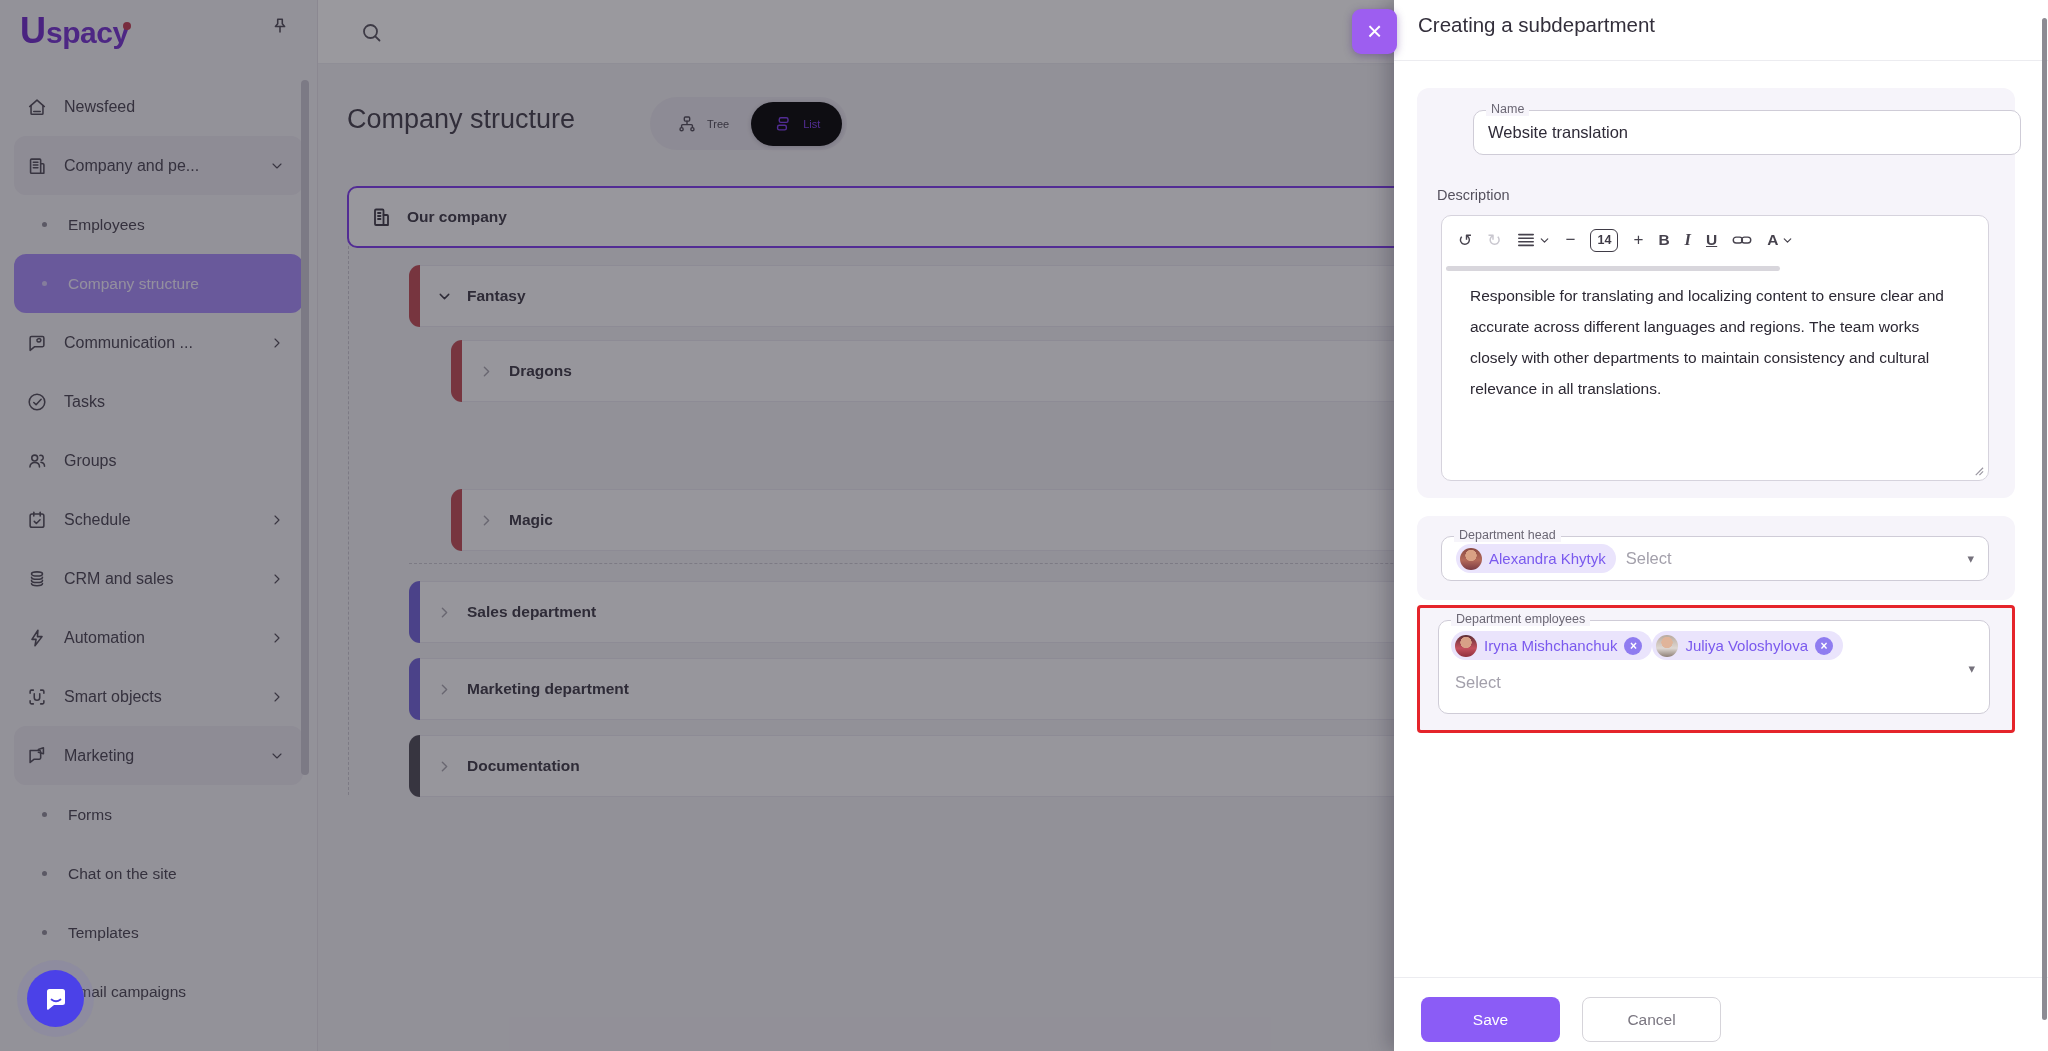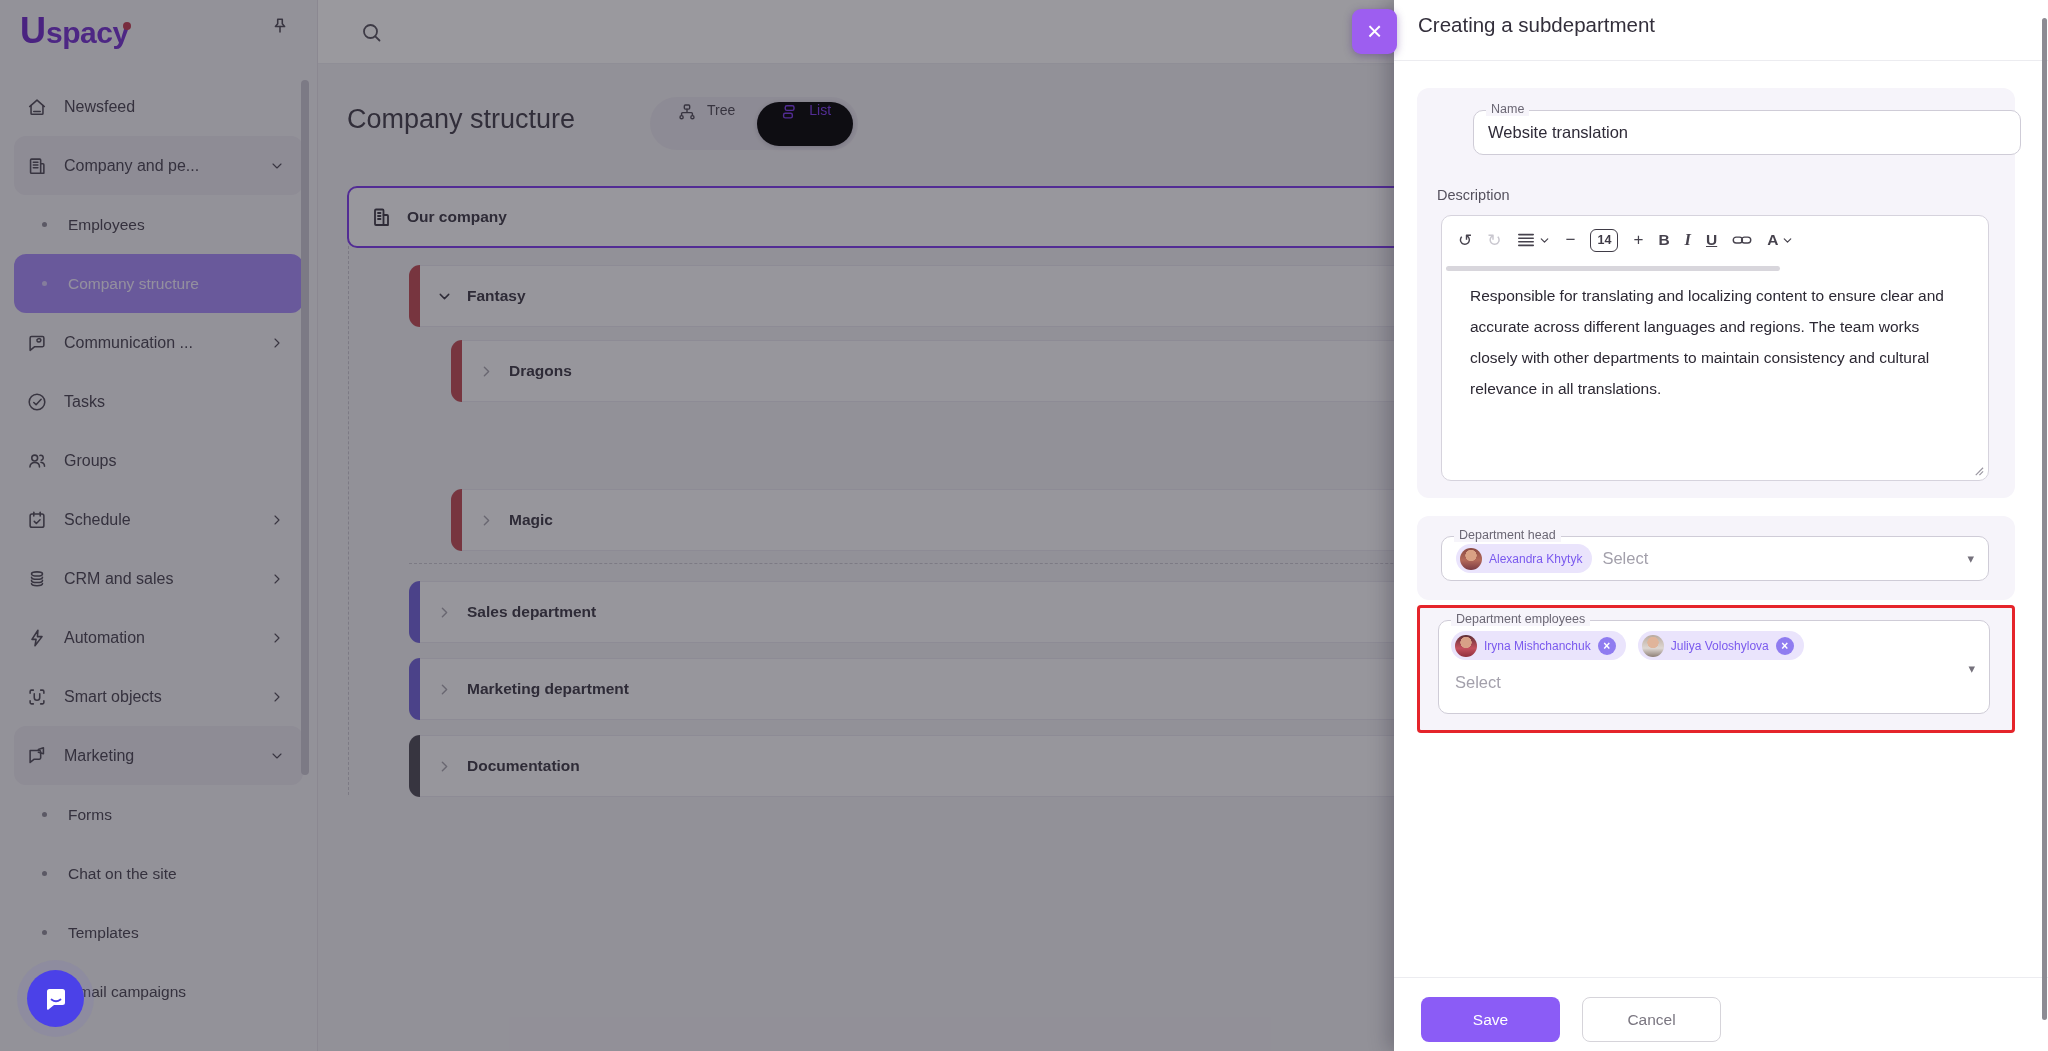--- a/index.html
+++ b/index.html
@@ -26,21 +26,21 @@
   .side-item.sel .lbl{color:#f3eeff;font-weight:500;}
   .side-item.sel .dot{background:#d9cdfb;}
   #side-scrollbar{position:absolute;left:301px;top:80px;width:8px;height:695px;border-radius:4px;background:#c9c6d2;}
 
   
   #main{position:absolute;left:318px;top:0;right:0;bottom:0;background:#f1f0f4;}
   #topbar{position:absolute;left:0;top:0;right:0;height:63px;background:#ffffff;border-bottom:1px solid #ececf0;}
   #search-ic{position:absolute;left:42px;top:21px;}
   #page-title{position:absolute;left:29px;top:104px;font-size:27px;font-weight:500;color:#413d49;}
   #view-toggle{position:absolute;left:332px;top:97px;height:53px;background:#e8e6ee;border-radius:27px;display:flex;align-items:center;padding:0 5px;}
-  .toggle-opt{height:44px;border-radius:22px;display:flex;align-items:flex-start;gap:10px;padding:0 22px;font-size:14px;color:#4b4753;cursor:pointer;}
+  .toggle-opt{height:44px;border-radius:22px;display:flex;align-items:center;gap:10px;padding:0 22px;font-size:11px;color:#4b4753;cursor:pointer;}
   .toggle-opt.active{background:#000000;color:#7c3aed;box-shadow:0 1px 5px rgba(40,30,70,.22);}
   .toggle-opt.active .ico{stroke:#7c3aed;}
 
   .rowcard{position:absolute;background:#fafafb;border:1px solid #e8e6ee;border-radius:10px;height:58px;display:flex;align-items:center;cursor:pointer;}
   .rowcard .accent{position:absolute;left:-1px;top:-1px;bottom:-1px;width:11px;border-radius:11px 0 0 11px;}
   .accent.red{background:#bf4a52;}
   .accent.purple{background:#6f62d9;}
   .accent.dark{background:#4c4a55;}
   .rowcard .rlabel{font-size:15.5px;font-weight:600;color:#3b3744;}
   .rowchev{margin:0 14px 0 26px;}
@@ -79,31 +79,31 @@
   .tbtn .u{text-decoration:underline;font-size:15.5px;font-weight:600;}
   .tbtn .a{font-weight:700;font-size:15.5px;}
   #fontsize-box{border:1.6px solid #3f3b46;border-radius:6px;width:26px;height:21px;display:flex;align-items:center;justify-content:center;font-size:12.5px;font-weight:700;color:#3f3b46;}
   #hscroll{position:absolute;left:4px;top:50px;right:4px;height:5px;}
   #hscroll .thumb{width:62%;height:5px;border-radius:3px;background:#d8d6dc;}
   #desc-text{position:absolute;left:28px;right:26px;top:64px;font-size:15.5px;line-height:31px;color:#2c2833;}
   #resize-h{position:absolute;right:4px;bottom:4px;}
   #card-head{top:516px;height:84px;}
   #head-field{left:24px;top:20px;width:548px;height:45px;display:flex;align-items:center;padding:0 14px;box-sizing:border-box;gap:10px;}
   .chip{display:inline-flex;align-items:center;gap:7px;background:#eae4fc;border-radius:15px;height:29px;padding:0 10px 0 4px;}
-  .chip .cname{font-size:12px;color:#7a59ee;}
+  .chip .cname{font-size:15px;color:#7a59ee;}
   .avatar{width:22px;height:22px;border-radius:50%;}
   .av1{background:radial-gradient(circle at 50% 34%,#d9a184 30%,rgba(0,0,0,0) 32%),linear-gradient(180deg,#8a4a42 0%,#b46a5a 55%,#7a3b44 100%);}
   .av2{background:radial-gradient(circle at 50% 34%,#d8a087 30%,rgba(0,0,0,0) 32%),linear-gradient(180deg,#5d2e35 0%,#c4505e 60%,#8f2f3d 100%);}
   .av3{background:radial-gradient(circle at 50% 34%,#e0b49a 30%,rgba(0,0,0,0) 32%),linear-gradient(180deg,#b9aa9e 0%,#ded7d2 60%,#8d7f76 100%);}
   .placeholder{font-size:16.5px;color:#a3a0ab;}
   .caret{color:#75717c;font-size:13px;}
   #head-caret{margin-left:auto;}
   #card-emp{top:605px;height:122px;border:3px solid #e5242a;border-radius:4px;left:23px;width:592px;}
   #emp-field{left:18px;top:12px;width:552px;height:94px;box-sizing:border-box;padding:10px 12px;}
-  #emp-chips{display:flex;gap:12px;}
+  #emp-chips{display:flex;}
   .chip-x{width:18px;height:18px;border-radius:50%;background:#8f7cf0;color:#fff;font-size:12px;font-weight:700;display:flex;align-items:center;justify-content:center;cursor:pointer;}
   #emp-select{margin-top:13px;margin-left:4px;}
   #emp-caret{position:absolute;right:14px;top:40px;}
   #footer-divider{position:absolute;left:0;right:0;top:977px;height:1px;background:#ececf0;}
   .btn{position:absolute;top:997px;height:45px;width:139px;border-radius:8px;display:flex;align-items:center;justify-content:center;font-size:15.5px;cursor:pointer;box-sizing:border-box;}
   #btn-save{left:27px;background:#8b5cf6;color:#fff;}
   #btn-cancel{left:188px;background:#fff;border:1px solid #d6d4da;color:#7a7680;}
   #page-scrollbar{position:absolute;right:1px;top:18px;width:5px;height:1002px;border-radius:3px;background:#8d8b93;z-index:8;}
 
   

